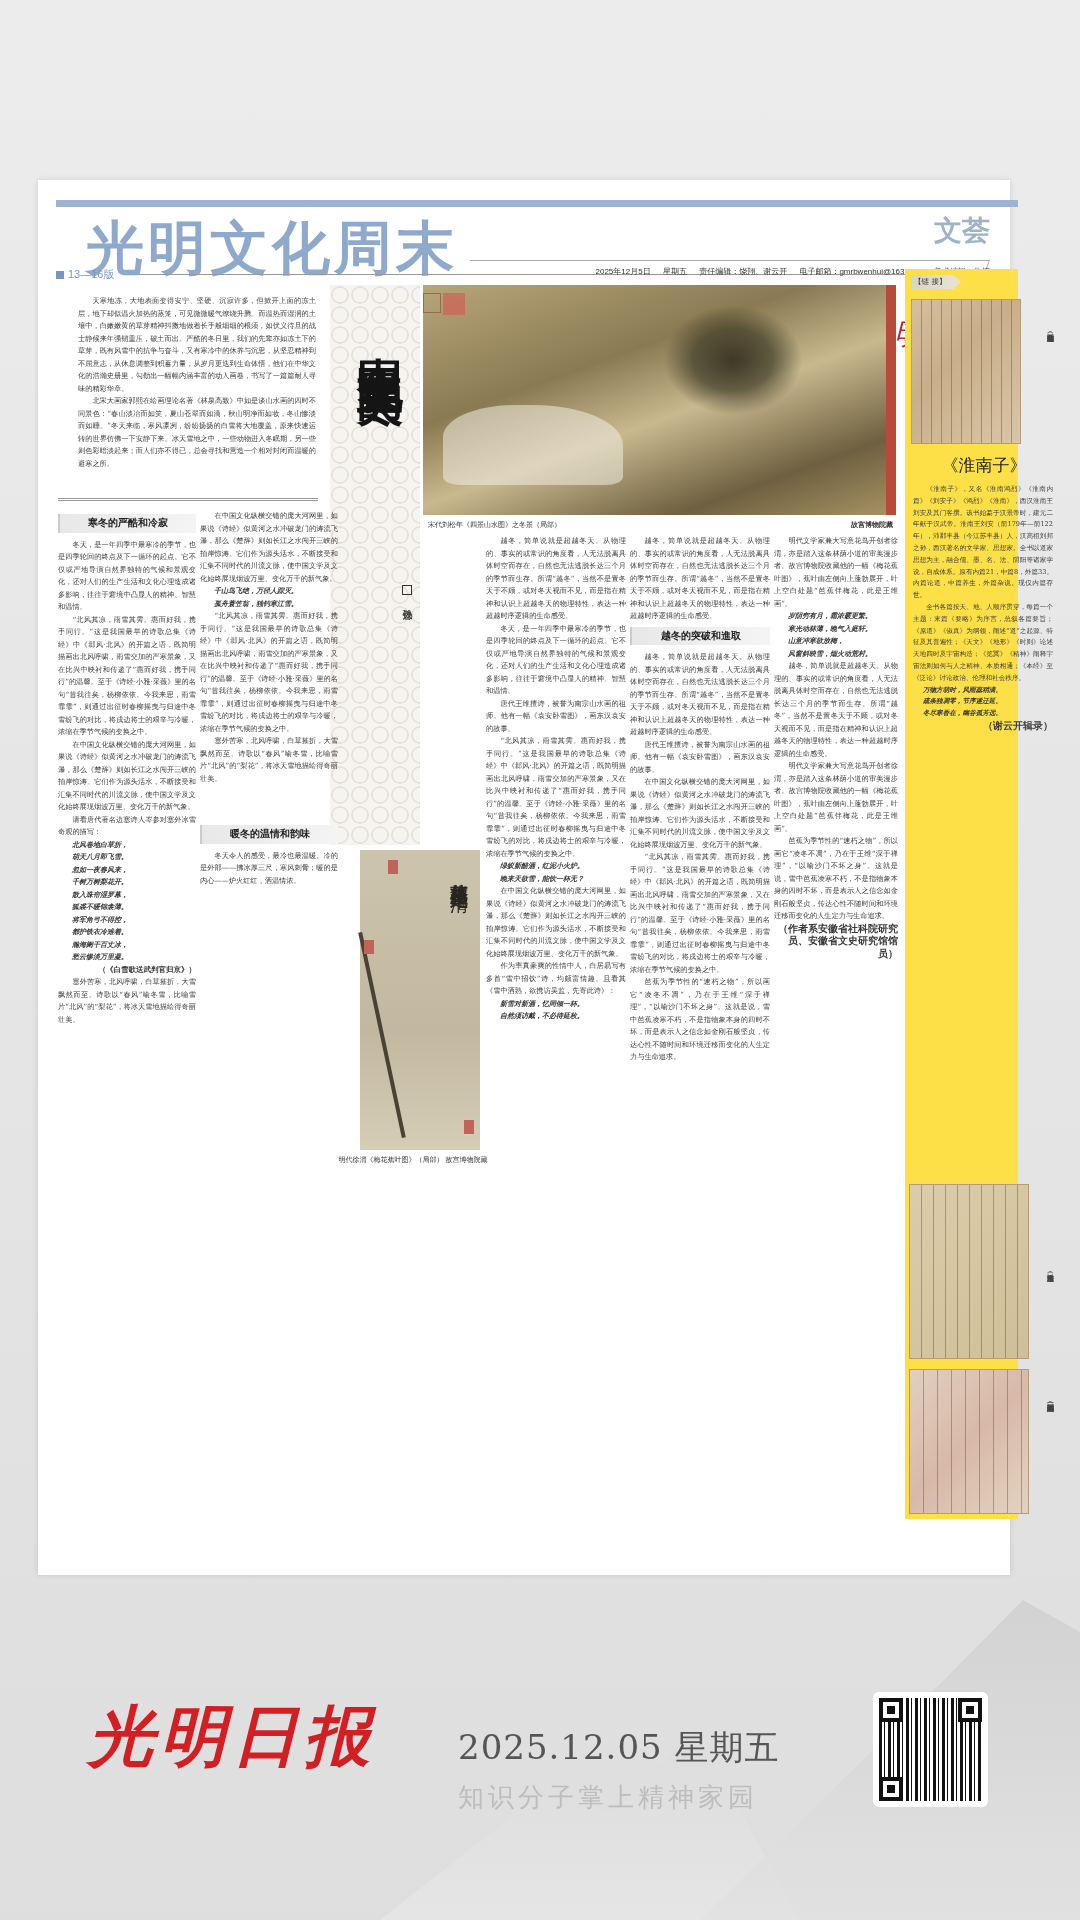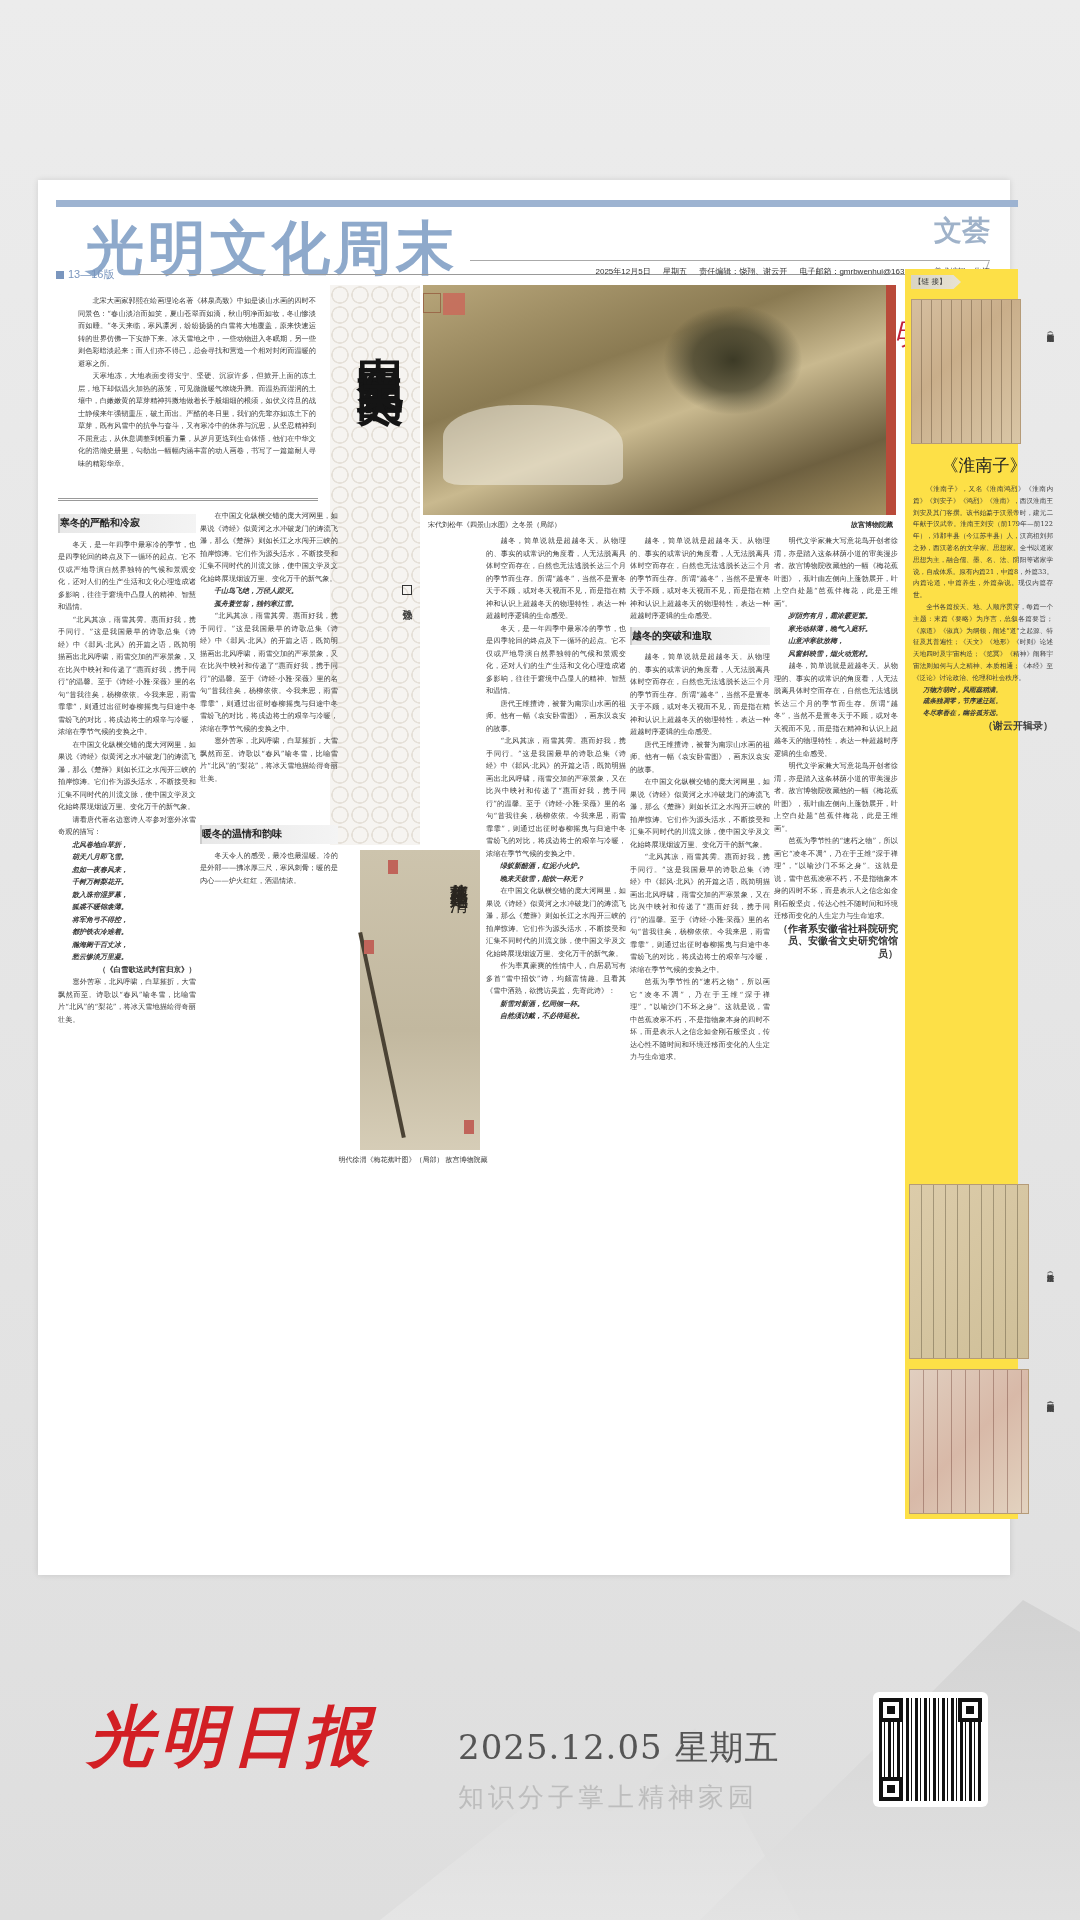--- a/index.html
+++ b/index.html
@@ -78,21 +78,21 @@
 
   .col { position: absolute; }
   .col-1 { left: 20px; top: 330px; width: 138px; }
   .col-2 { left: 162px; top: 330px; width: 138px; }
   .col-3 { left: 448px; top: 355px; width: 140px; }
   .col-4 { left: 592px; top: 355px; width: 140px; }
   .col-5 { left: 736px; top: 355px; width: 124px; }
   .subhead {
     background: linear-gradient(90deg, #e8e8e8, #f4f4f4);
     border-left: 2px solid #ccc;
-    font-size: 10px; font-weight: bold; color: #222; 
+    font-size: 10px; font-weight: bold; color: #222; text-align: center;
     padding: 3px 0; margin: 4px 0 6px 0;
   }
   .poem { text-indent: 0 !important; padding-left: 2em; font-weight: bold; font-style: italic; font-size: 7px; line-height: 12.5px; }
   .poem-src { text-align: right; font-weight: bold; font-size: 7.5px; text-indent: 0 !important; }
   .credit { text-align: right; font-weight: bold; font-size: 10px; text-indent: 0 !important; }
 
   
   .sidebar { position: absolute; left: 867px; top: 89px; width: 113px; height: 1250px; background: #fde047; }
   .sidebar-tag {
     position: absolute; left: 6px; top: 6px; width: 50px; height: 14px;
@@ -157,22 +157,22 @@
   <div class="header-rule"></div>
   <div class="meta-line">
     <span>2025年12月5日</span>
     <span>星期五</span>
     <span>责任编辑：饶翔、谢云开</span>
     <span>电子邮箱：gmrbwenhui@163.com</span>
     <span>美术编辑：朱江</span>
   </div>
 
   <div class="intro txt">
+    <p>天寒地冻，大地表面变得安宁、坚硬、沉寂许多，但掀开上面的冻土层，地下却似温火加热的蒸笼，可见微微暖气缭绕升腾。而温热而湿润的土壤中，白嫩嫩黄的草芽精神抖擞地做着长手般细细的根须，如伏义待旦的战士静候来年强韧重压，破土而出。严酷的冬日里，我们的先辈亦如冻土下的草芽，既有风雪中的抗争与奋斗，又有寒冷中的休养与沉思，从坚忍精神到不屈意志，从休息调整到积蓄力量，从岁月更迭到生命体悟，他们在中华文化的浩瀚史册里，勾勒出一幅幅内涵丰富的动人画卷，书写了一篇篇耐人寻味的精彩华章。</p>
     <p>北宋大画家郭熙在绘画理论名著《林泉高致》中如是谈山水画的四时不同景色：“春山淡冶而如笑，夏山苍翠而如滴，秋山明净而如妆，冬山惨淡而如睡。”冬天来临，寒风凛冽，纷纷扬扬的白雪将大地覆盖，原来快速运转的世界仿佛一下安静下来。冰天雪地之中，一些动物进入冬眠期，另一些则色彩暗淡起来；而人们亦不得已，总会寻找和营造一个相对封闭而温暖的避寒之所。</p>
-    <p>天寒地冻，大地表面变得安宁、坚硬、沉寂许多，但掀开上面的冻土层，地下却似温火加热的蒸笼，可见微微暖气缭绕升腾。而温热而湿润的土壤中，白嫩嫩黄的草芽精神抖擞地做着长手般细细的根须，如伏义待旦的战士静候来年强韧重压，破土而出。严酷的冬日里，我们的先辈亦如冻土下的草芽，既有风雪中的抗争与奋斗，又有寒冷中的休养与沉思，从坚忍精神到不屈意志，从休息调整到积蓄力量，从岁月更迭到生命体悟，他们在中华文化的浩瀚史册里，勾勒出一幅幅内涵丰富的动人画卷，书写了一篇篇耐人寻味的精彩华章。</p>
   </div>
   <div class="intro-rule"></div>
 
   <div class="title-panel"></div>
   <div class="title-vertical">中国文化里的冬天</div>
   <div class="byline">
     <span class="box"></span>
     <span>钱念孙</span>
   </div>
 

